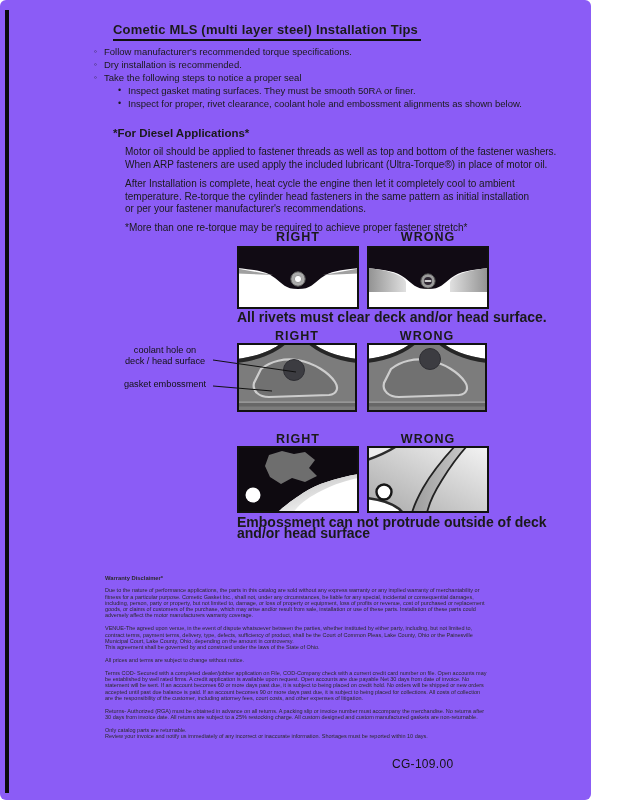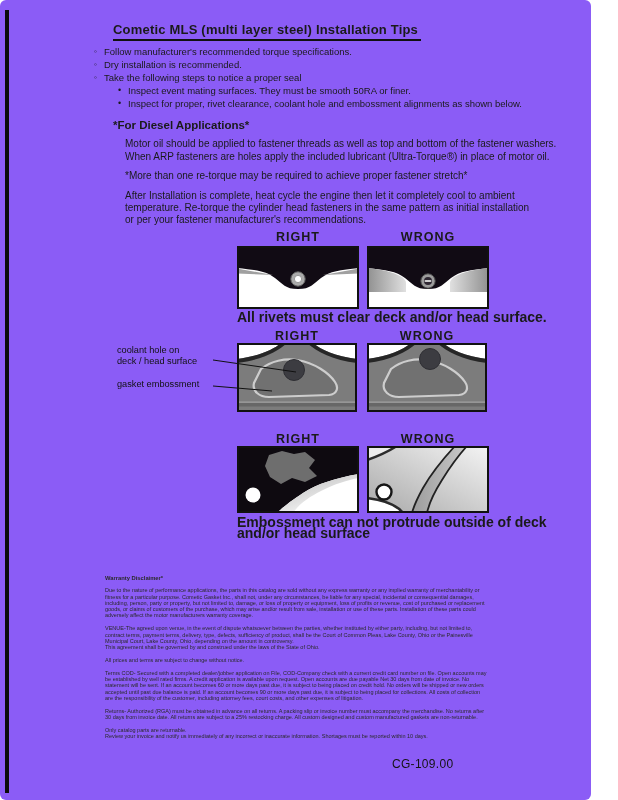--- a/index.html
+++ b/index.html
@@ -10,31 +10,31 @@
   .title{position:absolute;left:113px;top:22px;font-size:13px;font-weight:bold;letter-spacing:.2px;
          border-bottom:2px solid #111;padding:0 3px 2px 0;white-space:nowrap;}
 
   .bullets{position:absolute;left:94px;top:45px;font-size:9.5px;line-height:13px;}
   .b-row{display:flex;white-space:nowrap;}
   .b-row .mk{width:10px;text-align:left;font-size:8px;line-height:13px;}
   .b-sub{margin-left:24px;}
   .b-sub .mk{font-size:9px;}
 
   .diesel{position:absolute;left:113px;top:119px;width:420px;font-size:10px;line-height:12.4px;}
-  .diesel h2{margin:0 0 7px 0;font-size:11.5px;font-weight:bold;}
+  .diesel h2{margin:8px 0 7px 0;font-size:11.5px;font-weight:bold;}
   .diesel .para{margin:0 0 7px 12px;}
   .diesel .para div{white-space:nowrap;}
 
   .dg-labels{position:absolute;display:flex;font-weight:bold;font-size:12.5px;letter-spacing:1px;}
   .dg-labels span{display:block;text-align:center;}
   .dg-panels{position:absolute;display:flex;}
   .dg-caption{position:absolute;font-size:14px;font-weight:bold;line-height:11px;white-space:nowrap;}
   .dg-caption div{white-space:nowrap;}
 
-  .ann{position:absolute;width:96px;text-align:left;font-size:9.2px;line-height:10.5px;color:#111;}
+  .ann{position:absolute;width:96px;text-align:center;font-size:9.2px;line-height:10.5px;color:#111;}
   .leader{position:absolute;pointer-events:none;}
 
   .legal{position:absolute;left:105px;top:575px;width:440px;font-size:5.5px;line-height:6.3px;color:#2a2a2a;}
   .legal .lg-head{font-weight:bold;font-size:5.8px;margin-bottom:6px;}
   .legal .para{margin:0 0 6.5px 0;}
   .legal .para div{white-space:nowrap;}
 
   .footer-code{position:absolute;left:392px;top:757px;font-size:12px;letter-spacing:.3px;color:#141414;}
 </style>
 </head>
@@ -53,40 +53,40 @@
     <div class="b-row">
       <span class="mk">◦</span>
       <span>Dry installation is recommended.</span>
     </div>
     <div class="b-row">
       <span class="mk">◦</span>
       <span>Take the following steps to notice a proper seal</span>
     </div>
     <div class="b-row b-sub">
       <span class="mk">•</span>
-      <span>Inspect event mating surfaces.  They must be smooth 50RA or finer.</span>
+      <span>Inspect gasket mating surfaces.  They must be smooth 50RA or finer.</span>
     </div>
     <div class="b-row b-sub">
       <span class="mk">•</span>
       <span>Inspect for proper, rivet clearance, coolant hole and embossment alignments as shown below.</span>
     </div>
   </div>
 
   <div class="diesel">
     <h2>*For Diesel Applications*</h2>
     <div class="para">
         <div>Motor oil should be applied to fastener threads as well as top and bottom of the fastener washers.</div>
-        <div>When ARP fasteners are holes apply the included lubricant (Ultra-Torque®) in place of motor oil.</div>
-      </div>
-    <div class="para">*More than one re-torque may be required to achieve proper fastener stretch*</div>
+        <div>When ARP fasteners are used apply the included lubricant (Ultra-Torque®) in place of motor oil.</div>
+      </div>
     <div class="para">
         <div>After Installation is complete, heat cycle the engine then let it completely cool to ambient</div>
         <div>temperature. Re-torque the cylinder head fasteners in the same pattern as initial installation</div>
         <div>or per your fastener manufacturer's recommendations.</div>
       </div>
+    <div class="para">*More than one re-torque may be required to achieve proper fastener stretch*</div>
   </div>
 
   <div class="dg-labels" style="left:237px;top:230px;width:252px;">
     <span style="width:122px;margin-right:8px;">RIGHT</span>
     <span style="width:122px;">WRONG</span>
   </div>
   <div class="dg-panels" style="left:237px;top:246px;">
     <svg width="122" height="63" viewBox="0 0 122 63" style="margin-right:8px;">
       <rect width="122" height="63" fill="#ffffff"></rect>
       <path d="M0,0 H122 V22 C103,24 93,25 84,32 C76,38 74,43 61,43 C48,43 46,38 38,32 C29,25 19,24 0,22 Z" fill="#110b14"></path>

